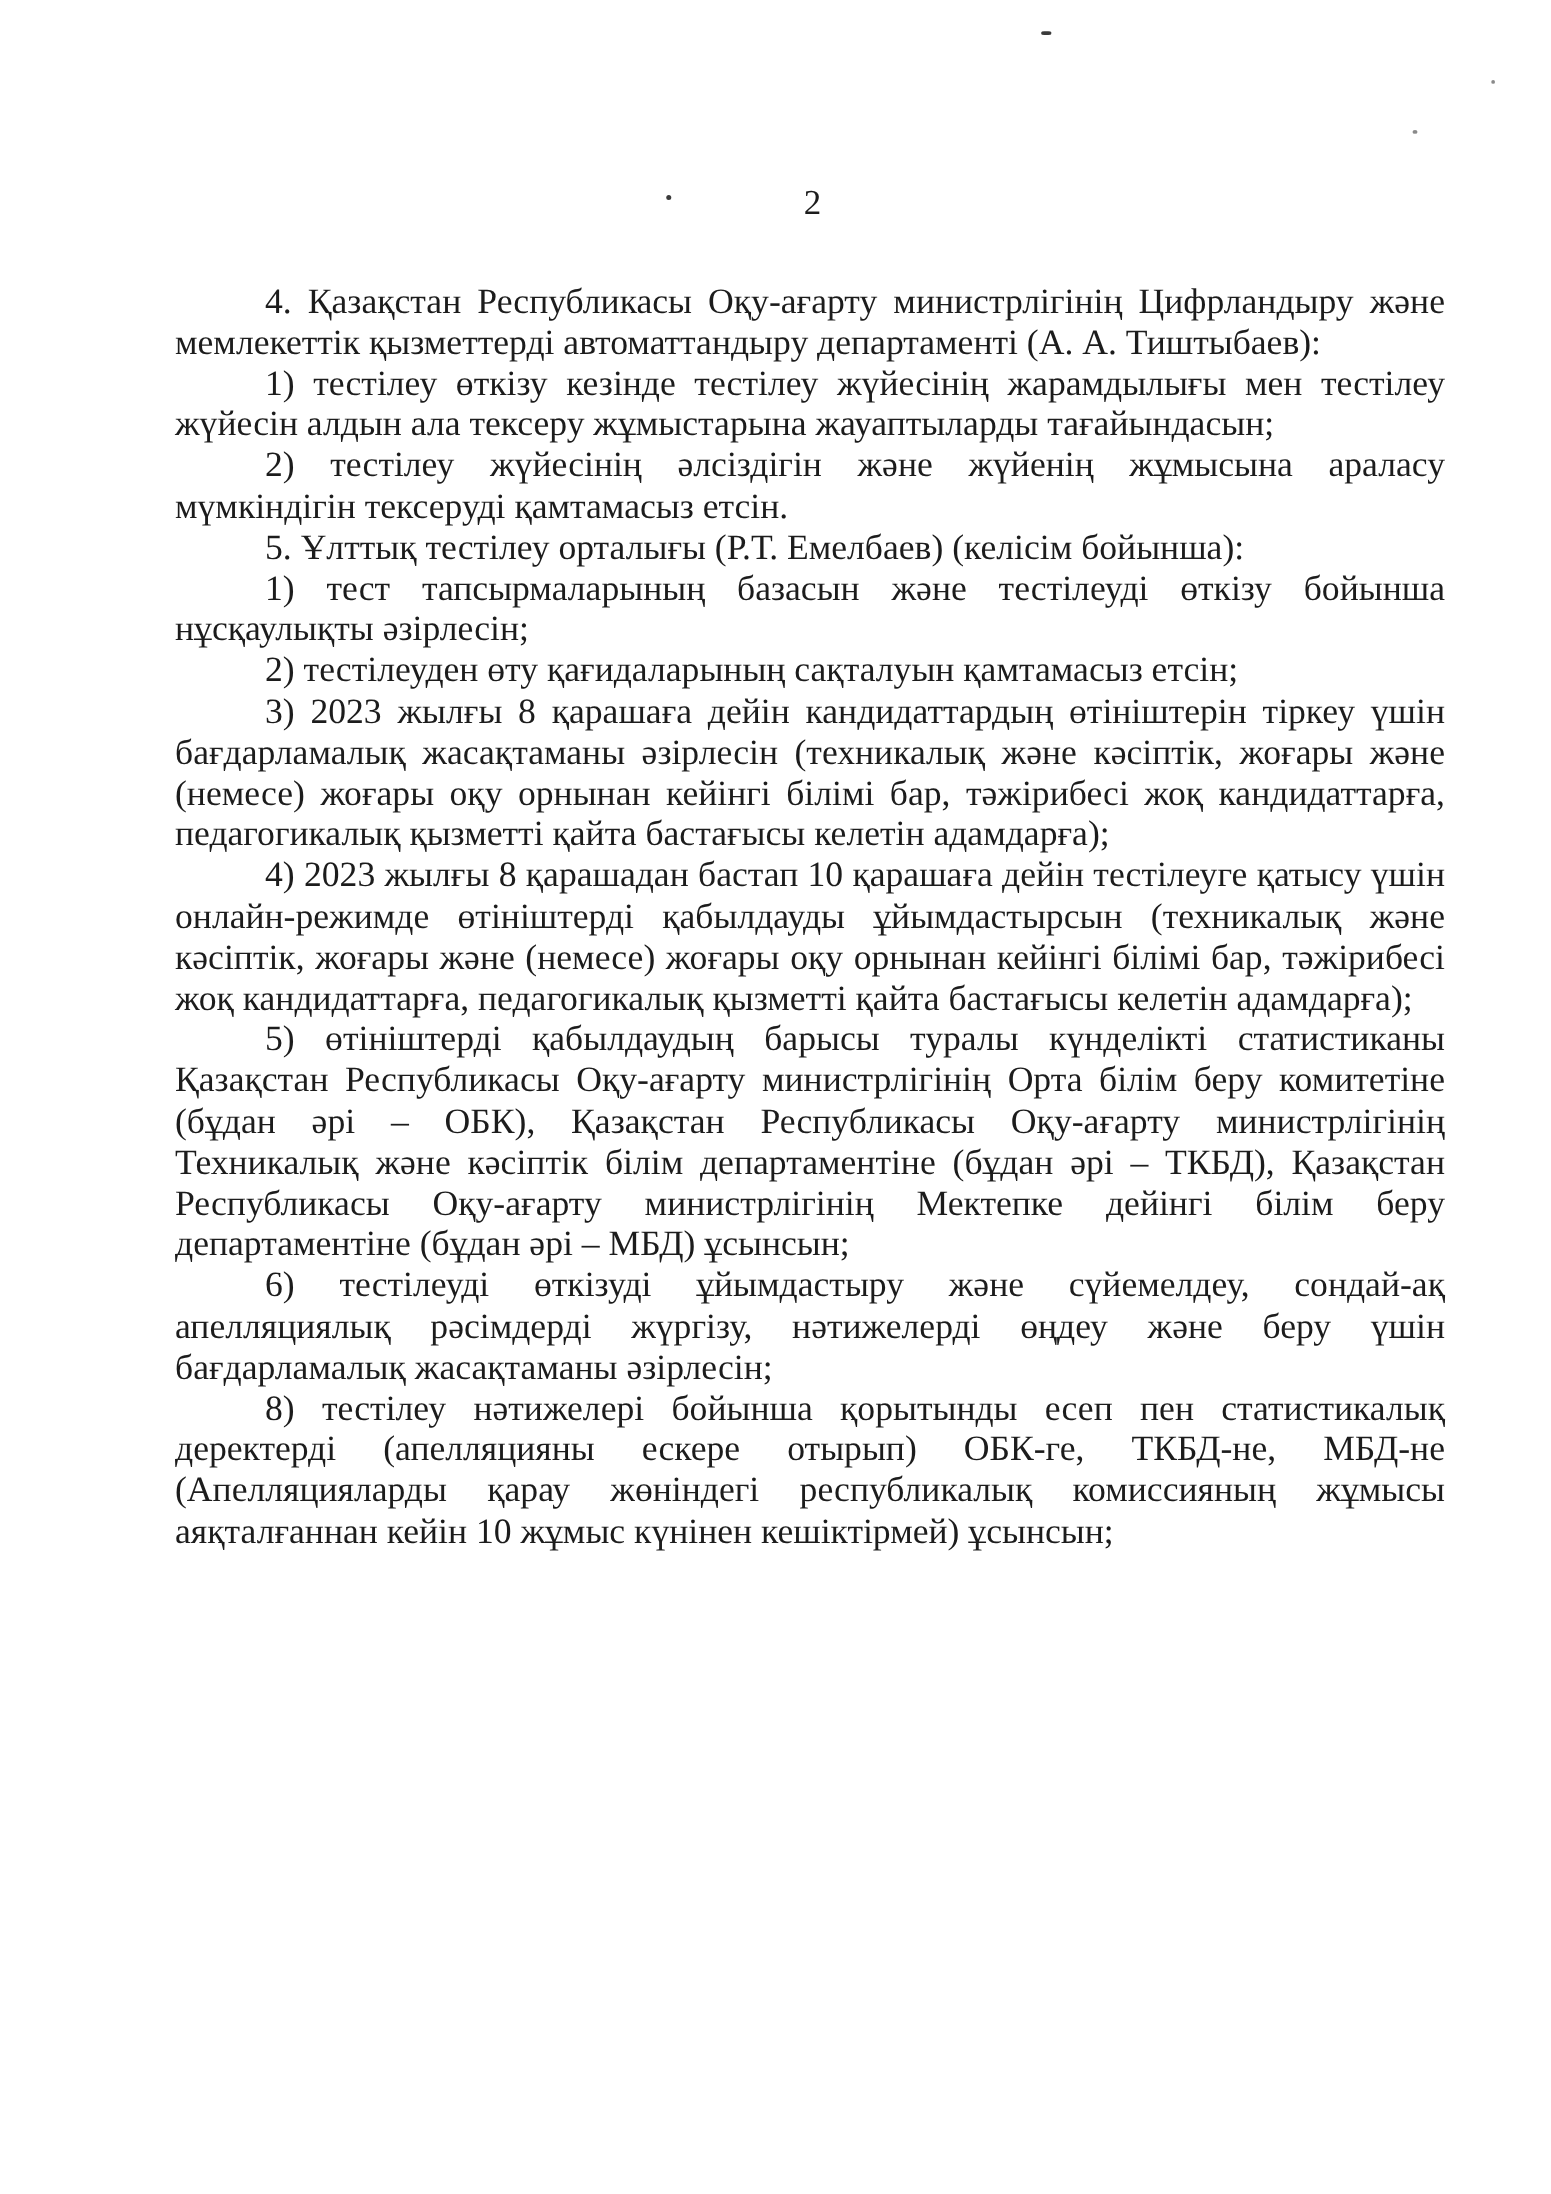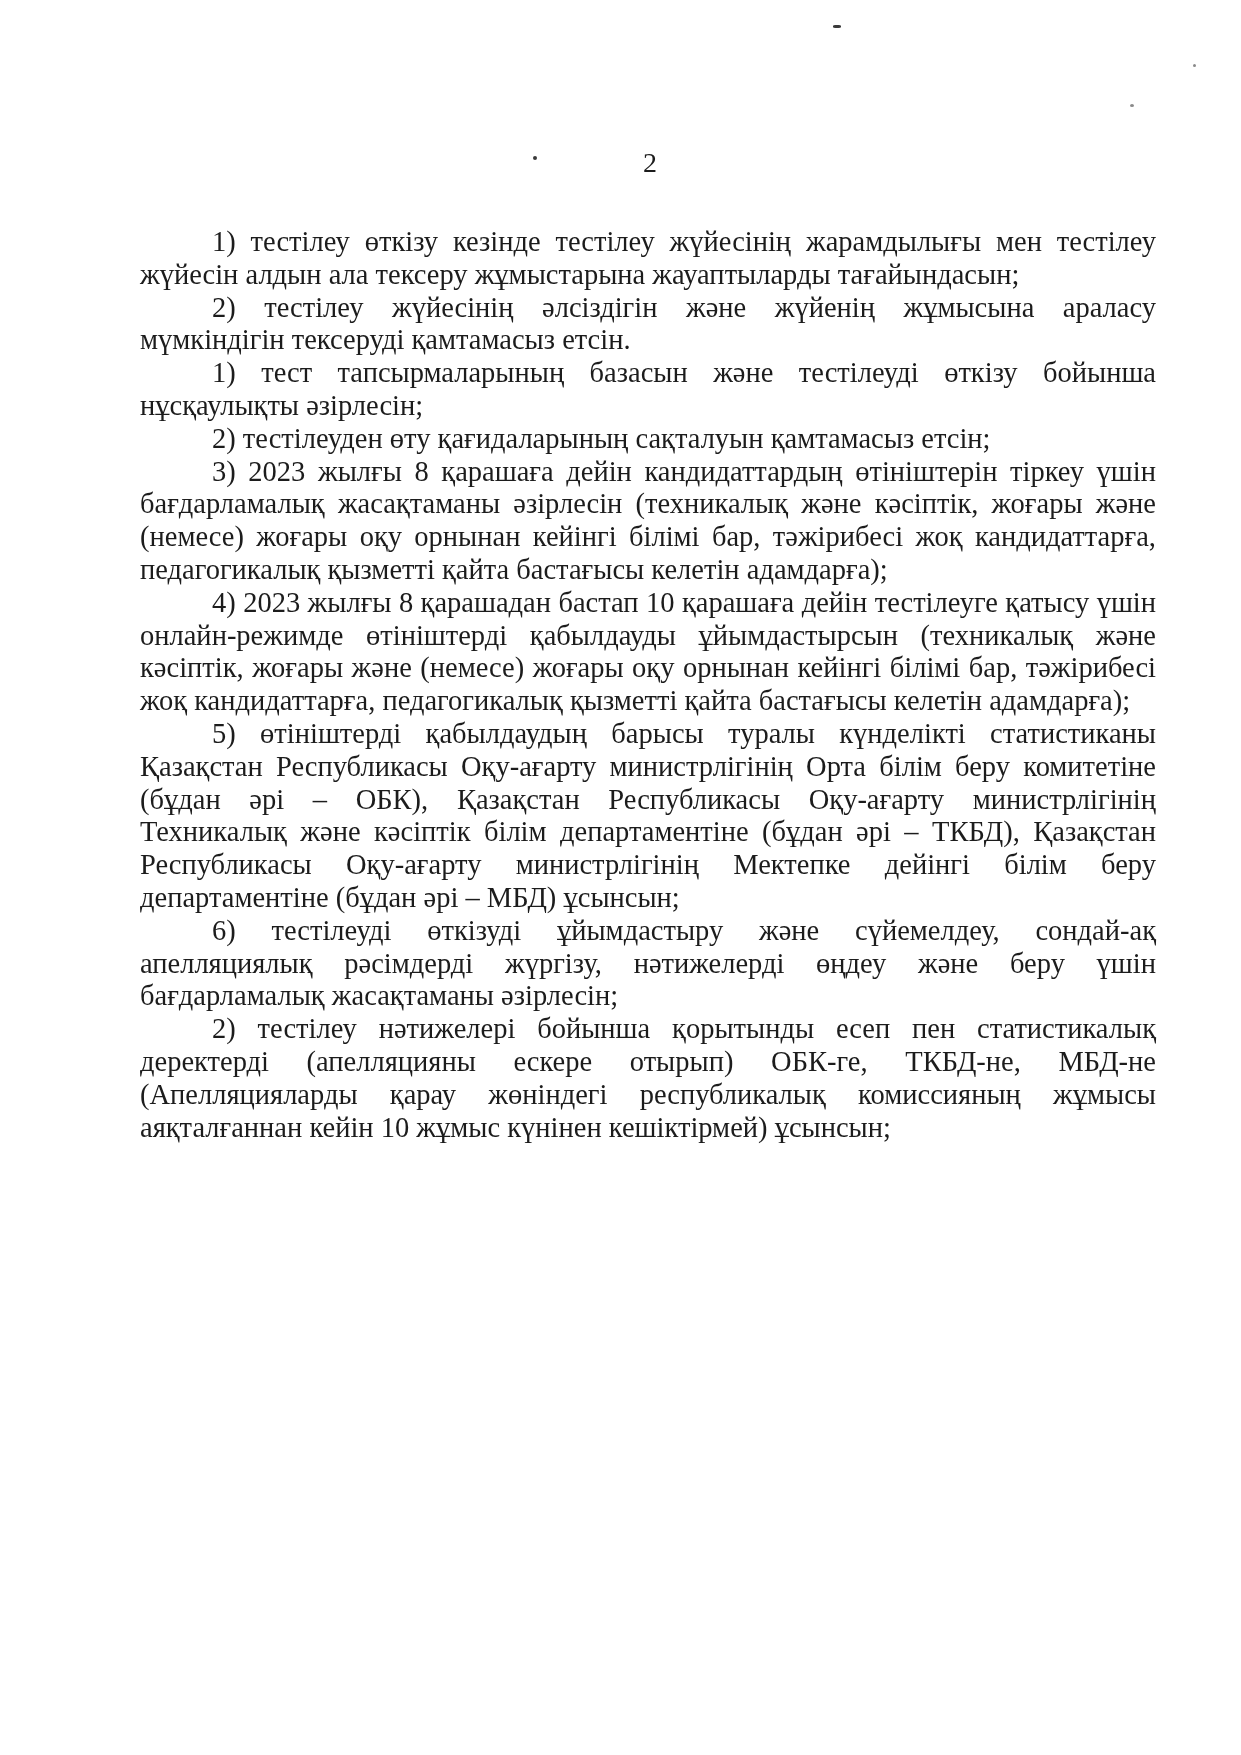--- a/index.html
+++ b/index.html
@@ -49,29 +49,31 @@
   .speck.light { background: #8a8a8a; }
 </style>
 </head>
 <body>
 
 <div class="page">
 
   <div class="page-number">2</div>
 
   <div class="body-text">
+    <p>4. Қазақстан Республикасы Оқу-ағарту министрлігінің Цифрландыру және мемлекеттік қызметтерді автоматтандыру департаменті (А. А. Тиштыбаев):</p>
     <p>1) тестілеу өткізу кезінде тестілеу жүйесінің жарамдылығы мен тестілеу жүйесін алдын ала тексеру жұмыстарына жауаптыларды тағайындасын;</p>
     <p>2) тестілеу жүйесінің әлсіздігін және жүйенің жұмысына араласу мүмкіндігін тексеруді қамтамасыз етсін.</p>
+    <p>5. Ұлттық тестілеу орталығы (Р.Т. Емелбаев) (келісім бойынша):</p>
     <p>1) тест тапсырмаларының базасын және тестілеуді өткізу бойынша нұсқаулықты әзірлесін;</p>
     <p>2) тестілеуден өту қағидаларының сақталуын қамтамасыз етсін;</p>
     <p>3) 2023 жылғы 8 қарашаға дейін кандидаттардың өтініштерін тіркеу үшін бағдарламалық жасақтаманы әзірлесін (техникалық және кәсіптік, жоғары және (немесе) жоғары оқу орнынан кейінгі білімі бар, тәжірибесі жоқ кандидаттарға, педагогикалық қызметті қайта бастағысы келетін адамдарға);</p>
     <p>4) 2023 жылғы 8 қарашадан бастап 10 қарашаға дейін тестілеуге қатысу үшін онлайн-режимде өтініштерді қабылдауды ұйымдастырсын (техникалық және кәсіптік, жоғары және (немесе) жоғары оқу орнынан кейінгі білімі бар, тәжірибесі жоқ кандидаттарға, педагогикалық қызметті қайта бастағысы келетін адамдарға);</p>
     <p>5) өтініштерді қабылдаудың барысы туралы күнделікті статистиканы Қазақстан Республикасы Оқу-ағарту министрлігінің Орта білім беру комитетіне (бұдан әрі – ОБК), Қазақстан Республикасы Оқу-ағарту министрлігінің Техникалық және кәсіптік білім департаментіне (бұдан әрі – ТКБД), Қазақстан Республикасы Оқу-ағарту министрлігінің Мектепке дейінгі білім беру департаментіне (бұдан әрі – МБД) ұсынсын;</p>
     <p>6) тестілеуді өткізуді ұйымдастыру және сүйемелдеу, сондай-ақ апелляциялық рәсімдерді жүргізу, нәтижелерді өңдеу және беру үшін бағдарламалық жасақтаманы әзірлесін;</p>
-    <p>2) тестілеу нәтижелері бойынша қорытынды есеп пен статистикалық деректерді (апелляцияны ескере отырып) ОБК-ге, ТКБД-не, МБД-не (Апелляцияларды қарау жөніндегі республикалық комиссияның жұмысы аяқталғаннан кейін 10 жұмыс күнінен кешіктірмей) ұсынсын;</p>
+    <p>8) тестілеу нәтижелері бойынша қорытынды есеп пен статистикалық деректерді (апелляцияны ескере отырып) ОБК-ге, ТКБД-не, МБД-не (Апелляцияларды қарау жөніндегі республикалық комиссияның жұмысы аяқталғаннан кейін 10 жұмыс күнінен кешіктірмей) ұсынсын;</p>
   </div>
 
   <div class="speck dash" style="left:833px;  top:25px;  width:8px; height:3px;"></div>
   <div class="speck" style="left:533px;  top:156px; width:4px; height:4px;"></div>
   <div class="speck light" style="left:1193px; top:64px;  width:3px; height:3px;"></div>
   <div class="speck light" style="left:1130px; top:104px; width:4px; height:3px;"></div>
 
 </div>
 
 </body></html>

